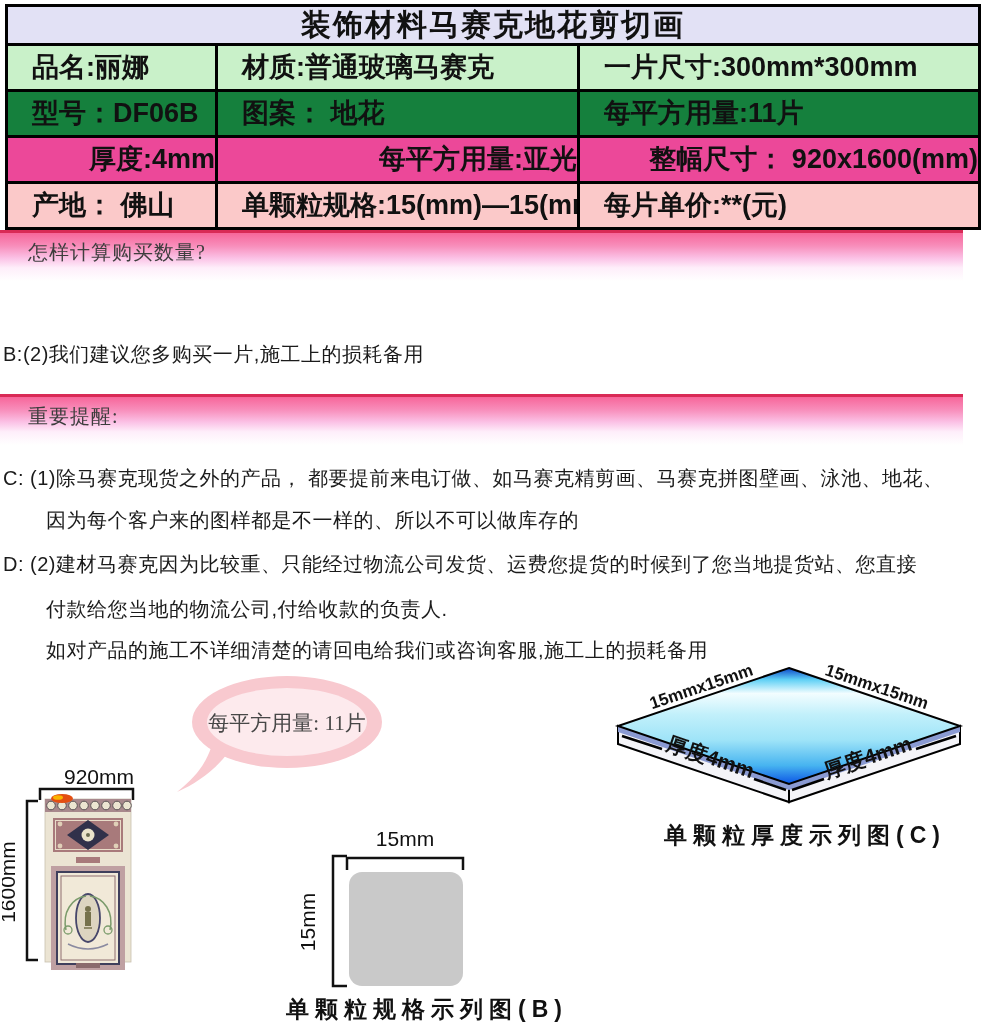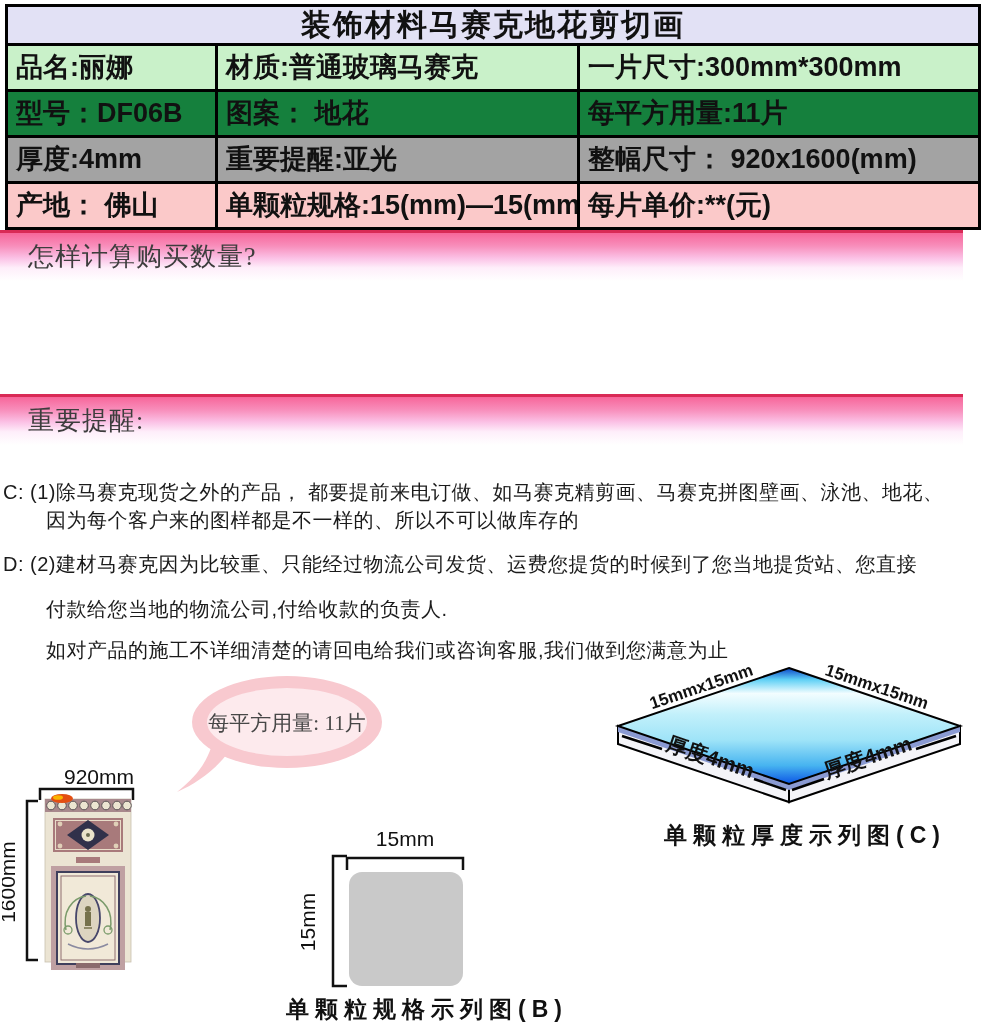--- a/index.html
+++ b/index.html
@@ -11,36 +11,36 @@
   .spec-table{
     position:absolute;top:4px;left:5px;width:976px;
     border:3px solid #000;box-sizing:border-box;background:#fff;
   }
   .t-title{
     height:36px;line-height:36px;background:#e2e1f5;text-align:center;
     font-weight:bold;font-size:30px;letter-spacing:2px;white-space:nowrap;overflow:hidden;
   }
   .t-row{display:grid;grid-template-columns:207px 362px 1fr;border-top:3px solid #000;}
   .t-cell{
-    height:43px;line-height:43px;padding-left:8px;font-weight:bold;font-size:27px;
+    height:43px;line-height:43px;padding-left:24px;font-weight:bold;font-size:27px;
     white-space:nowrap;overflow:hidden;box-sizing:border-box;
   }
   .t-cell.c2,.t-cell.c3{border-left:3px solid #000;}
   .r1 .t-cell{background:#c9f1c9;}
   .r2 .t-cell{background:#15803d;}
-  .r3 .t-cell{background:#a3a3a3;}
+  .r3 .t-cell{background:#ec4899;text-align:right;}
   .r4 .t-cell{background:#fbc9c9;}
   
   .banner{
     position:absolute;left:0;width:963px;height:60px;
     border-top:3px solid #d92a56;
     background:linear-gradient(180deg,#f7669a 0%,#f88fbc 22%,#fbc2e6 42%,#feeefa 58%,#ffffff 80%);
   }
   .banner .bh{
-    margin:6px 0 0 28px;font-family:"Liberation Serif",serif;font-size:26px;
+    margin:6px 0 0 28px;font-family:"Liberation Serif",serif;font-size:20px;
     color:#3d3d3d;letter-spacing:1px;white-space:nowrap;
   }
   #banner-calc{top:230px;}
   #banner-notice{top:394px;}
   
   .tline{
     position:absolute;left:3px;font-size:20px;color:#1b1b1b;white-space:nowrap;
     letter-spacing:0.5px;
   }
   .tline.indent{left:46px;}
@@ -76,42 +76,43 @@
       <div class="t-cell c2">材质:普通玻璃马赛克</div>
       <div class="t-cell c3">一片尺寸:300mm*300mm</div>
     </div>
     <div class="t-row r2">
       <div class="t-cell c1">型号：DF06B</div>
       <div class="t-cell c2">图案： 地花</div>
       <div class="t-cell c3">每平方用量:11片</div>
     </div>
     <div class="t-row r3">
       <div class="t-cell c1">厚度:4mm</div>
-      <div class="t-cell c2">重要提醒:亚光</div>
+      <div class="t-cell c2">每平方用量:亚光</div>
       <div class="t-cell c3">整幅尺寸： 920x1600(mm)</div>
     </div>
     <div class="t-row r4">
       <div class="t-cell c1">产地： 佛山</div>
       <div class="t-cell c2">单颗粒规格:15(mm)—15(mm)</div>
       <div class="t-cell c3">每片单价:**(元)</div>
     </div>
   </div>
 
   <div class="banner" id="banner-calc">
     <div class="bh">怎样计算购买数量?</div>
   </div>
+  <div class="tline" style="top:341px">B:(2)我们建议您多购买一片,施工上的损耗备用</div>
 
   <div class="banner" id="banner-notice">
     <div class="bh">重要提醒:</div>
   </div>
-  <div class="tline" style="top:479px">C: (1)除马赛克现货之外的产品， 都要提前来电订做、如马赛克精剪画、马赛克拼图壁画、泳池、地花、</div>
+  <div class="tline" style="top:465px">C: (1)除马赛克现货之外的产品， 都要提前来电订做、如马赛克精剪画、马赛克拼图壁画、泳池、地花、</div>
   <div class="tline indent" style="top:507px">因为每个客户来的图样都是不一样的、所以不可以做库存的</div>
   <div class="tline" style="top:551px">D: (2)建材马赛克因为比较重、只能经过物流公司发货、运费您提货的时候到了您当地提货站、您直接</div>
   <div class="tline indent" style="top:596px">付款给您当地的物流公司,付给收款的负责人.</div>
-  <div class="tline indent" style="top:637px">如对产品的施工不详细清楚的请回电给我们或咨询客服,我们做到您满意为止</div>
+  <div class="tline indent" style="top:637px">如对产品的施工不详细清楚的请回电给我们或咨询客服,施工上的损耗备用</div>
 
   <svg class="figsvg" id="bubble" width="215" height="125">
     <path d="M52,80 C38,98 20,110 2,118 C22,102 30,90 36,74 Z" fill="#f8c9cf"></path>
     <ellipse cx="112" cy="48" rx="95" ry="46" fill="#f8c9cf"></ellipse>
     <ellipse cx="112" cy="48" rx="80" ry="34" fill="#fdeaed"></ellipse>
     <text class="bubble-text" x="112" y="56" text-anchor="middle">每平方用量: 11片</text>
   </svg>
 
   <svg class="figsvg" id="fig-a" width="240" height="230">
     <text class="dim-label" x="97" y="22" text-anchor="middle">920mm</text>

